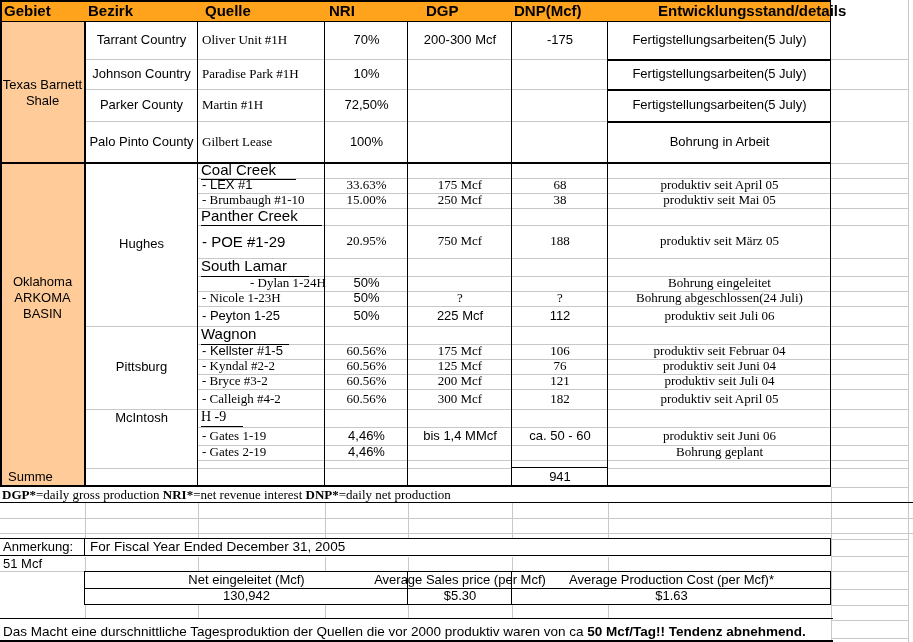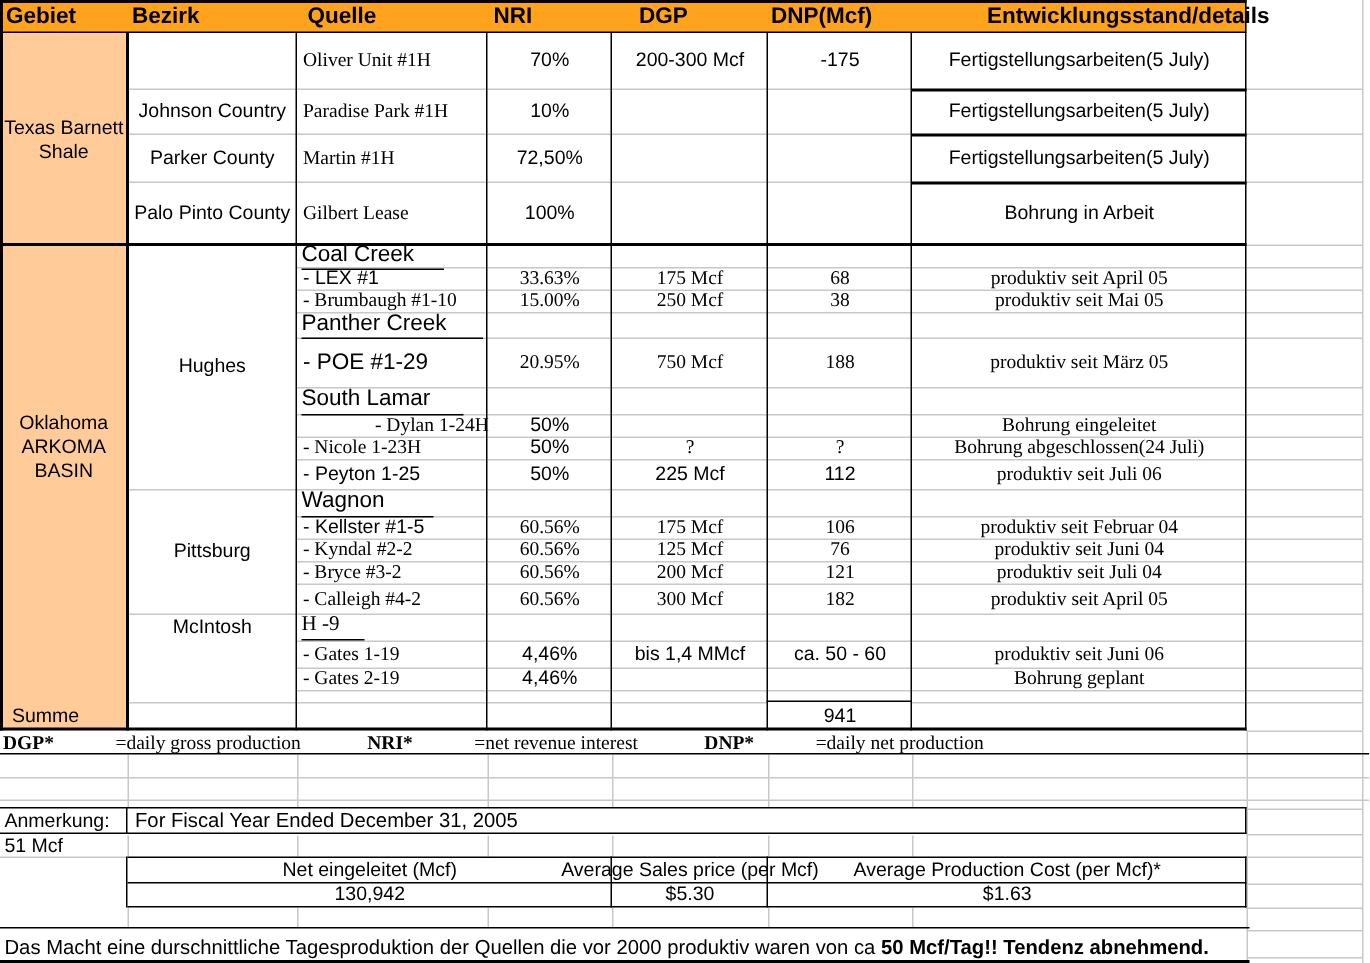--- a/index.html
+++ b/index.html
@@ -131,20 +131,21 @@
     <div class="bln" style="left: 0px; top: 617.5px; width: 833px; height: 1.5px; background: rgb(0, 0, 0);"></div>
     <div class="bln" style="left: 0px; top: 640px; width: 833px; height: 1.5px; background: rgb(0, 0, 0);"></div>
     <div class="cell hdr left" style="left: 4px; top: 0px; width: 220px; height: 21px; padding-left: 0px;">Gebiet</div>
     <div class="cell hdr left" style="left: 88px; top: 0px; width: 220px; height: 21px; padding-left: 0px;">Bezirk</div>
     <div class="cell hdr left" style="left: 205px; top: 0px; width: 220px; height: 21px; padding-left: 0px;">Quelle</div>
     <div class="cell hdr left" style="left: 329px; top: 0px; width: 220px; height: 21px; padding-left: 0px;">NRI</div>
     <div class="cell hdr left" style="left: 426px; top: 0px; width: 220px; height: 21px; padding-left: 0px;">DGP</div>
     <div class="cell hdr left" style="left: 514px; top: 0px; width: 220px; height: 21px; padding-left: 0px;">DNP(Mcf)</div>
     <div class="cell hdr left" style="left: 611px; top: 0px; width: 220px; height: 21px; padding-left: 0px; margin-left: 47px;">Entwicklungsstand/details</div>
     <div class="cell wrap" style="left: 0px; top: 22px; width: 85px; height: 141px;">Texas Barnett Shale</div>
+    <div class="cell" style="left: 85px; top: 22px; width: 113px; height: 37px;">Tarrant Country</div>
     <div class="cell ft left" style="left: 198px; top: 22px; width: 127px; height: 37px; padding-left: 4px;">Oliver Unit #1H</div>
     <div class="cell" style="left: 325px; top: 22px; width: 83px; height: 37px;">70%</div>
     <div class="cell" style="left: 408px; top: 22px; width: 104px; height: 37px;">200-300 Mcf</div>
     <div class="cell" style="left: 512px; top: 22px; width: 96px; height: 37px;">-175</div>
     <div class="cell" style="left: 608px; top: 22px; width: 223px; height: 37px;">Fertigstellungsarbeiten(5 July)</div>
     <div class="cell" style="left: 85px; top: 59px; width: 113px; height: 30px;">Johnson Country</div>
     <div class="cell ft left" style="left: 198px; top: 59px; width: 127px; height: 30px; padding-left: 4px;">Paradise Park #1H</div>
     <div class="cell" style="left: 325px; top: 59px; width: 83px; height: 30px;">10%</div>
     <div class="cell" style="left: 608px; top: 59px; width: 223px; height: 30px;">Fertigstellungsarbeiten(5 July)</div>
     <div class="cell" style="left: 85px; top: 89px; width: 113px; height: 32px;">Parker County</div>
@@ -225,21 +226,21 @@
     <div class="cell ft left" style="left: 198px; top: 427px; width: 127px; height: 18px; padding-left: 4px; font-size: 13px;">- Gates 1-19</div>
     <div class="cell" style="left: 325px; top: 427px; width: 83px; height: 18px;">4,46%</div>
     <div class="cell" style="left: 408px; top: 427px; width: 104px; height: 18px;">bis 1,4 MMcf</div>
     <div class="cell" style="left: 512px; top: 427px; width: 96px; height: 18px;">ca. 50 - 60</div>
     <div class="cell ft" style="left: 608px; top: 427px; width: 223px; height: 18px;">produktiv seit Juni 06</div>
     <div class="cell ft left" style="left: 198px; top: 445px; width: 127px; height: 15px; padding-left: 4px; font-size: 13px;">- Gates 2-19</div>
     <div class="cell" style="left: 325px; top: 445px; width: 83px; height: 15px;">4,46%</div>
     <div class="cell ft" style="left: 608px; top: 445px; width: 223px; height: 15px;">Bohrung geplant</div>
     <div class="cell left" style="left: 0px; top: 468px; width: 85px; height: 19px; padding-left: 8px;">Summe</div>
     <div class="cell" style="left: 512px; top: 468px; width: 96px; height: 19px;">941</div>
-    <div class="cell ft left" style="left: 2px; top: 487px; width: 700px; height: 16px; padding-left: 0px; font-size: 13px; gap: 41px;">
+    <div class="cell ft left" style="left: 2px; top: 487px; width: 700px; height: 16px; padding-left: 0px; font-size: 13px;">
       <span class="bld" style="white-space: pre;">DGP*</span>
       <span style="white-space: pre;">=daily gross production </span>
       <span class="bld" style="white-space: pre;">NRI*</span>
       <span style="white-space: pre;">=net revenue interest </span>
       <span class="bld" style="white-space: pre;">DNP*</span>
       <span style="white-space: pre;">=daily net production</span>
     </div>
     <div class="cell left" style="left: 3px; top: 539px; width: 82px; height: 17px; padding-left: 0px;">Anmerkung:</div>
     <div class="cell left" style="left: 90px; top: 538px; width: 500px; height: 18px; padding-left: 0px; font-size: 13.5px;">For Fiscal Year Ended December 31, 2005</div>
     <div class="cell left" style="left: 3px; top: 556px; width: 100px; height: 16px; padding-left: 0px;">51 Mcf</div>

